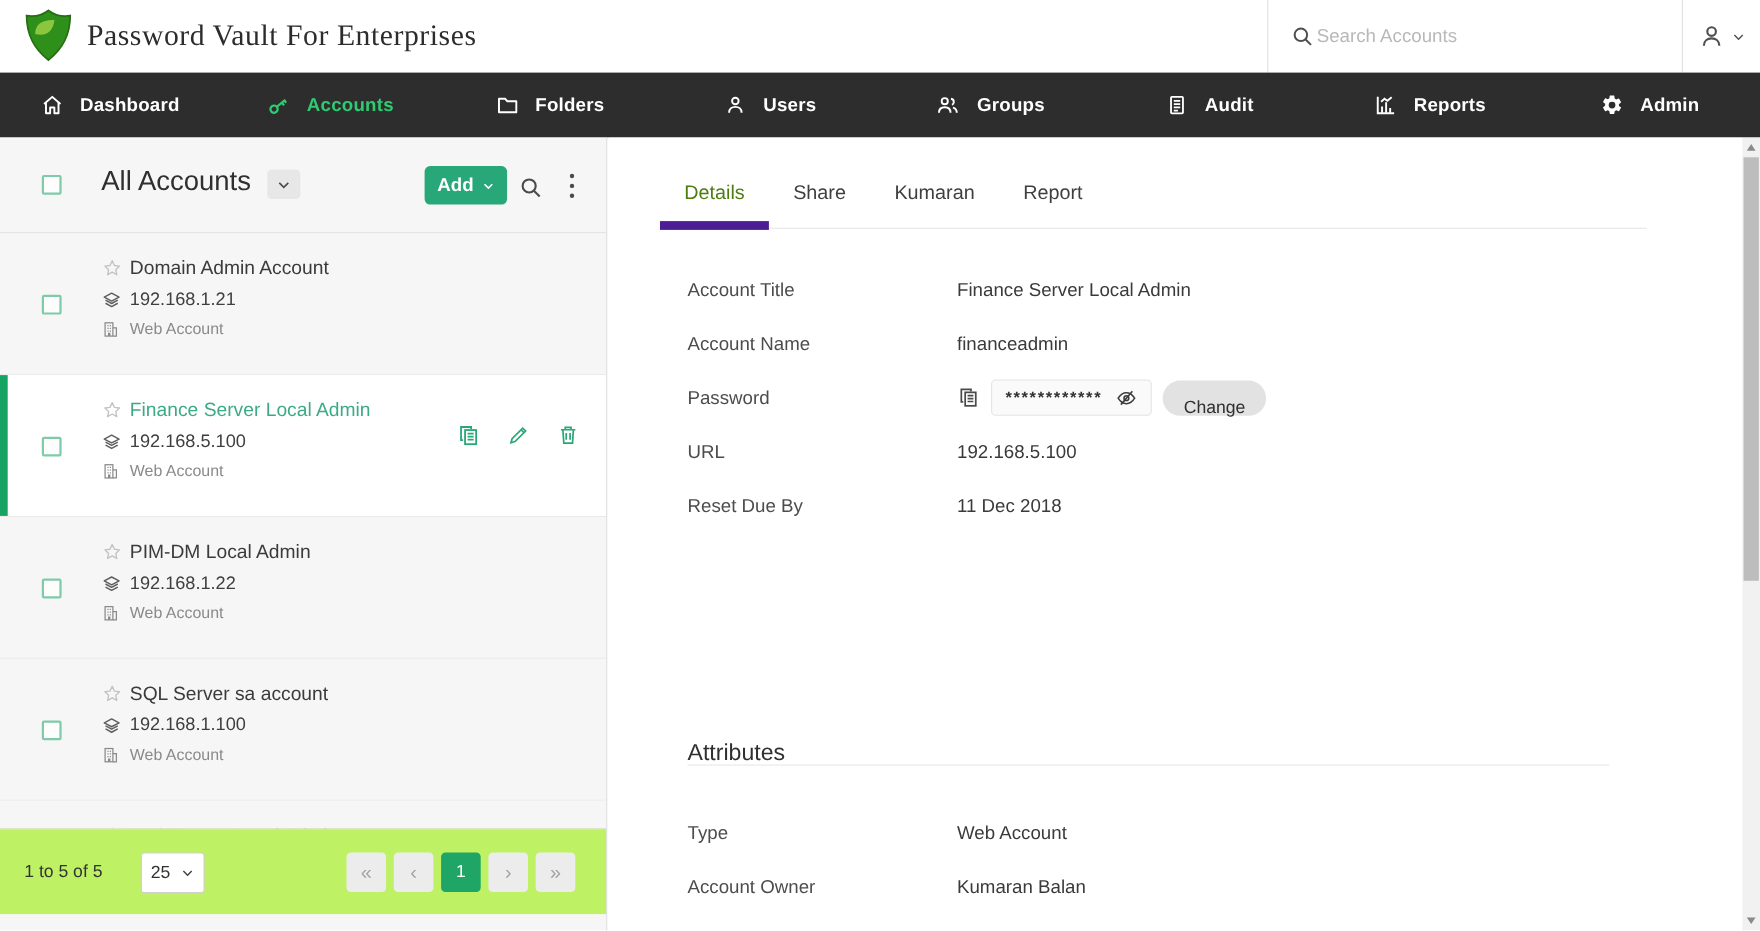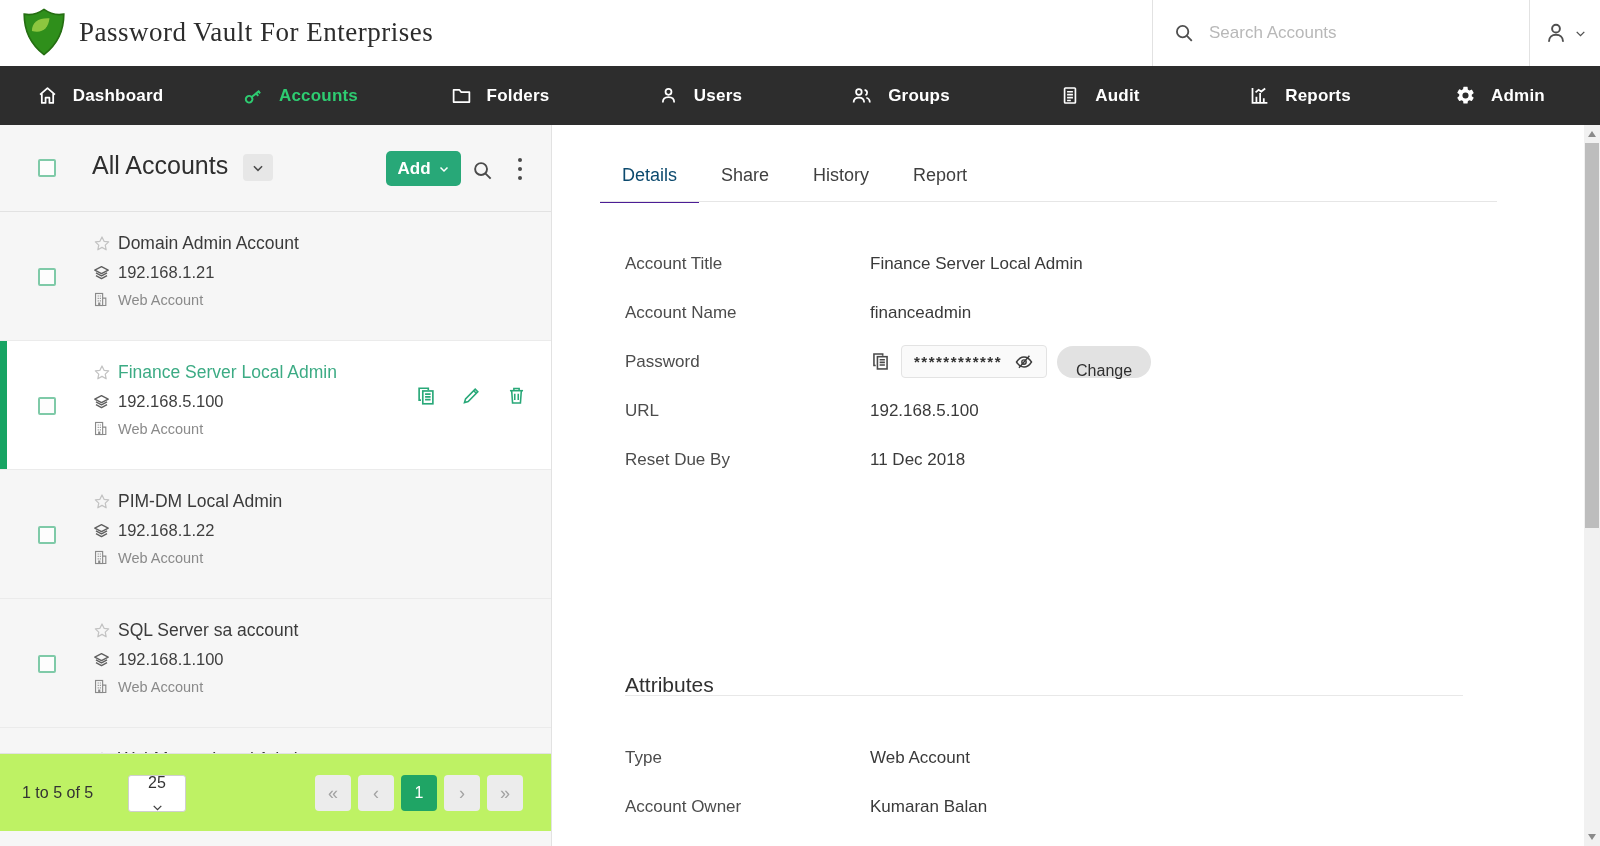--- a/index.html
+++ b/index.html
@@ -12,21 +12,21 @@
     --accent:#28a878; --nav-active:#2ecc71; --nav-bg:#2d2d2d; --folder-yellow:#f0b429;
   }
   svg { display:block; }
 
   
   .header { position:absolute; top:0; left:0; width:1600px; height:66px; background:#fff; }
   .logo-wrap { position:absolute; left:22px; top:7px; display:flex; align-items:center; gap:13px; }
   .app-title { font-family:"Liberation Serif", serif; font-size:27px; color:#2c2c2c; letter-spacing:.5px; }
   .search-section { position:absolute; left:1152px; top:0; width:378px; height:66px;
     border-left:1px solid #e2e2e2; border-right:1px solid #e2e2e2;
-    display:flex; align-items:center; padding-left:20px; gap:14px; }
+    display:flex; align-items:center; padding-left:20px; gap:2px; }
   .search-input { border:none; outline:none; font-size:17px; color:#444; width:280px; background:transparent;
     font-family:"Liberation Sans", sans-serif;}
   .search-input::placeholder { color:#b8b8b8; }
   .user-section { position:absolute; left:1530px; top:0; width:70px; height:66px;
     display:flex; align-items:center; justify-content:center; gap:5px; cursor:pointer; color:#4f4f4f; }
 
   
   .nav { position:absolute; top:66px; left:0; width:1600px; height:59px; background:var(--nav-bg);
     display:flex; }
   .nav-item { flex:1; display:flex; align-items:center; justify-content:center; gap:15px;
@@ -63,32 +63,32 @@
   .acct-ip { font-size:16.5px; color:#3f3f3f; }
   .acct-type { font-size:14.5px; color:#8a8a8a; }
   .row-actions { position:absolute; right:24px; top:44px; display:flex; gap:24px; color:var(--accent); }
   .row-actions .act { cursor:pointer; }
 
   .pager-bar { position:absolute; bottom:15px; left:0; right:0; height:78px; background:#bef264;
     border-top:1px solid #e2e2e2; }
   .range-text { position:absolute; left:22px; top:30px; font-size:16px; color:#333; }
   .size-select { position:absolute; left:128px; top:21px; width:58px; height:37px; background:#fff;
     border:1px solid #cfcfcf; border-radius:3px; display:flex; align-items:center; justify-content:center;
-    gap:9px; font-size:16px; color:#333; cursor:pointer;flex-direction:column; }
+    gap:9px; font-size:16px; color:#333; cursor:pointer; }
   .pager { position:absolute; right:28px; top:21px; display:flex; gap:7px; }
   .pg-btn { width:36px; height:36px; border:none; border-radius:4px; background:#ececec; color:#a3a3a3;
     font-size:18px; display:flex; align-items:center; justify-content:center; cursor:pointer;
     font-family:"Liberation Sans",sans-serif; }
   .pg-btn.active { background:#1fa565; color:#fff; font-size:16px; }
 
   
   .detail { position:absolute; top:125px; left:553px; width:1031px; height:721px; background:#fff; }
   .tabs { position:absolute; left:47px; top:40px; width:897px; display:flex; border-bottom:1px solid #e6e6e6; }
   .tab { padding:0 22px 15px 22px; font-size:18px; color:#3f3f3f; cursor:pointer; }
-  .tab.active { color:#0c4a6e; border-bottom:1px solid #4c1d95; margin-bottom:-2px; }
+  .tab.active { color:#4d7c0f; border-bottom:8px solid #4c1d95; margin-bottom:-2px; }
 
   .fields { position:absolute; left:72px; top:114px; }
   .f-row { display:flex; align-items:center; height:49px; font-size:17px; }
   .f-label { width:245px; color:#4c4c4c; }
   .f-value { color:#3a3a3a; }
 
   .pw-wrap { display:flex; align-items:center; gap:10px; }
   .pw-copy { color:#4a4a4a; cursor:pointer; }
   .pw-box { display:flex; align-items:center; gap:12px; height:33px; padding:0 12px;
     background:#fafafa; border:1px solid #e3e3e3; border-radius:4px; }
@@ -458,21 +458,21 @@
       <button class="pg-btn">›</button>
       <button class="pg-btn">»</button>
     </div>
   </div>
 </div>
 
 <div class="detail">
   <div class="tabs">
     <div class="tab active">Details</div>
     <div class="tab">Share</div>
-    <div class="tab">History</div>
+    <div class="tab">Kumaran</div>
     <div class="tab">Report</div>
   </div>
 
   <div class="fields">
     <div class="f-row">
       <span class="f-label">Account Title</span>
       <span class="f-value">Finance Server Local Admin</span>
     </div>
     <div class="f-row">
       <span class="f-label">Account Name</span>

